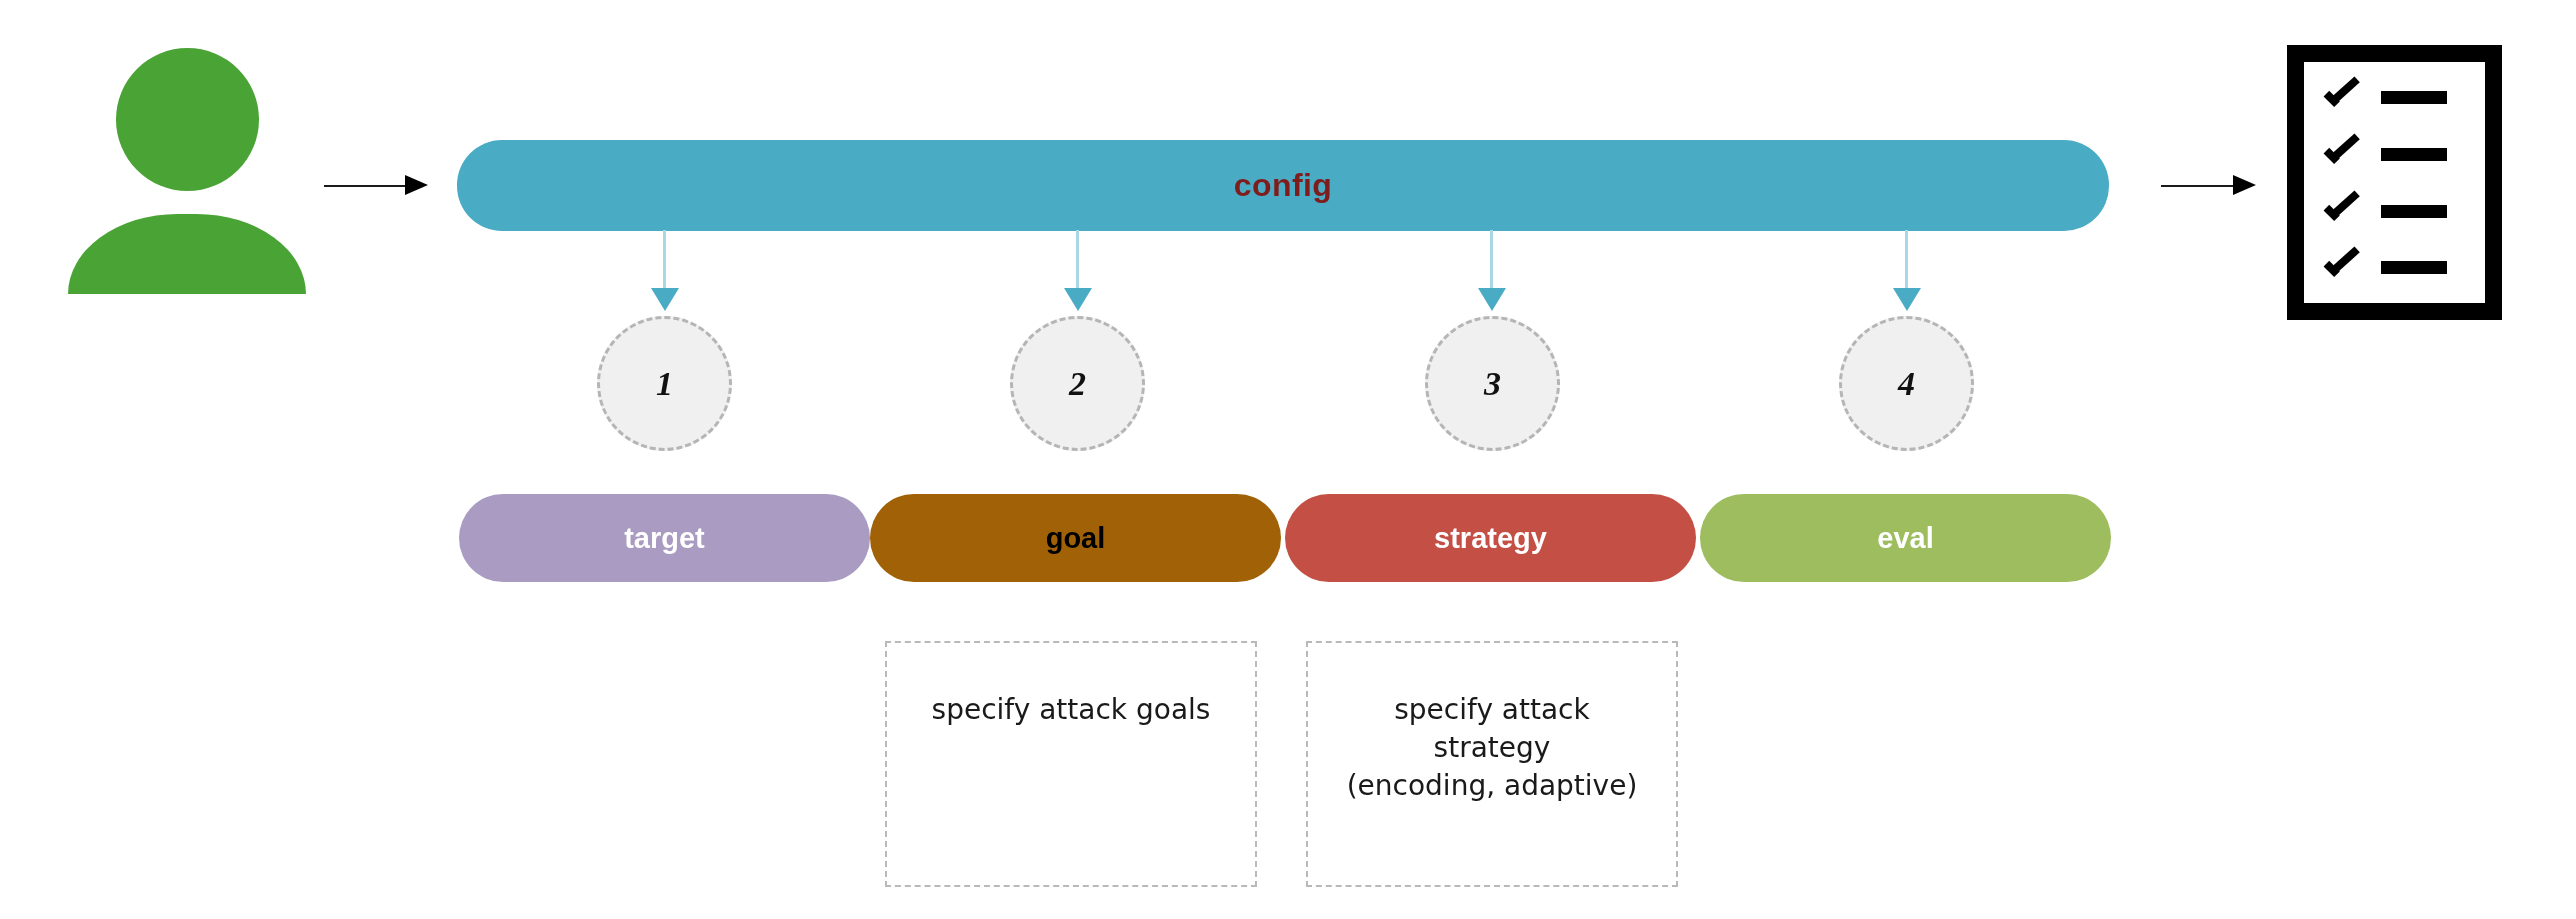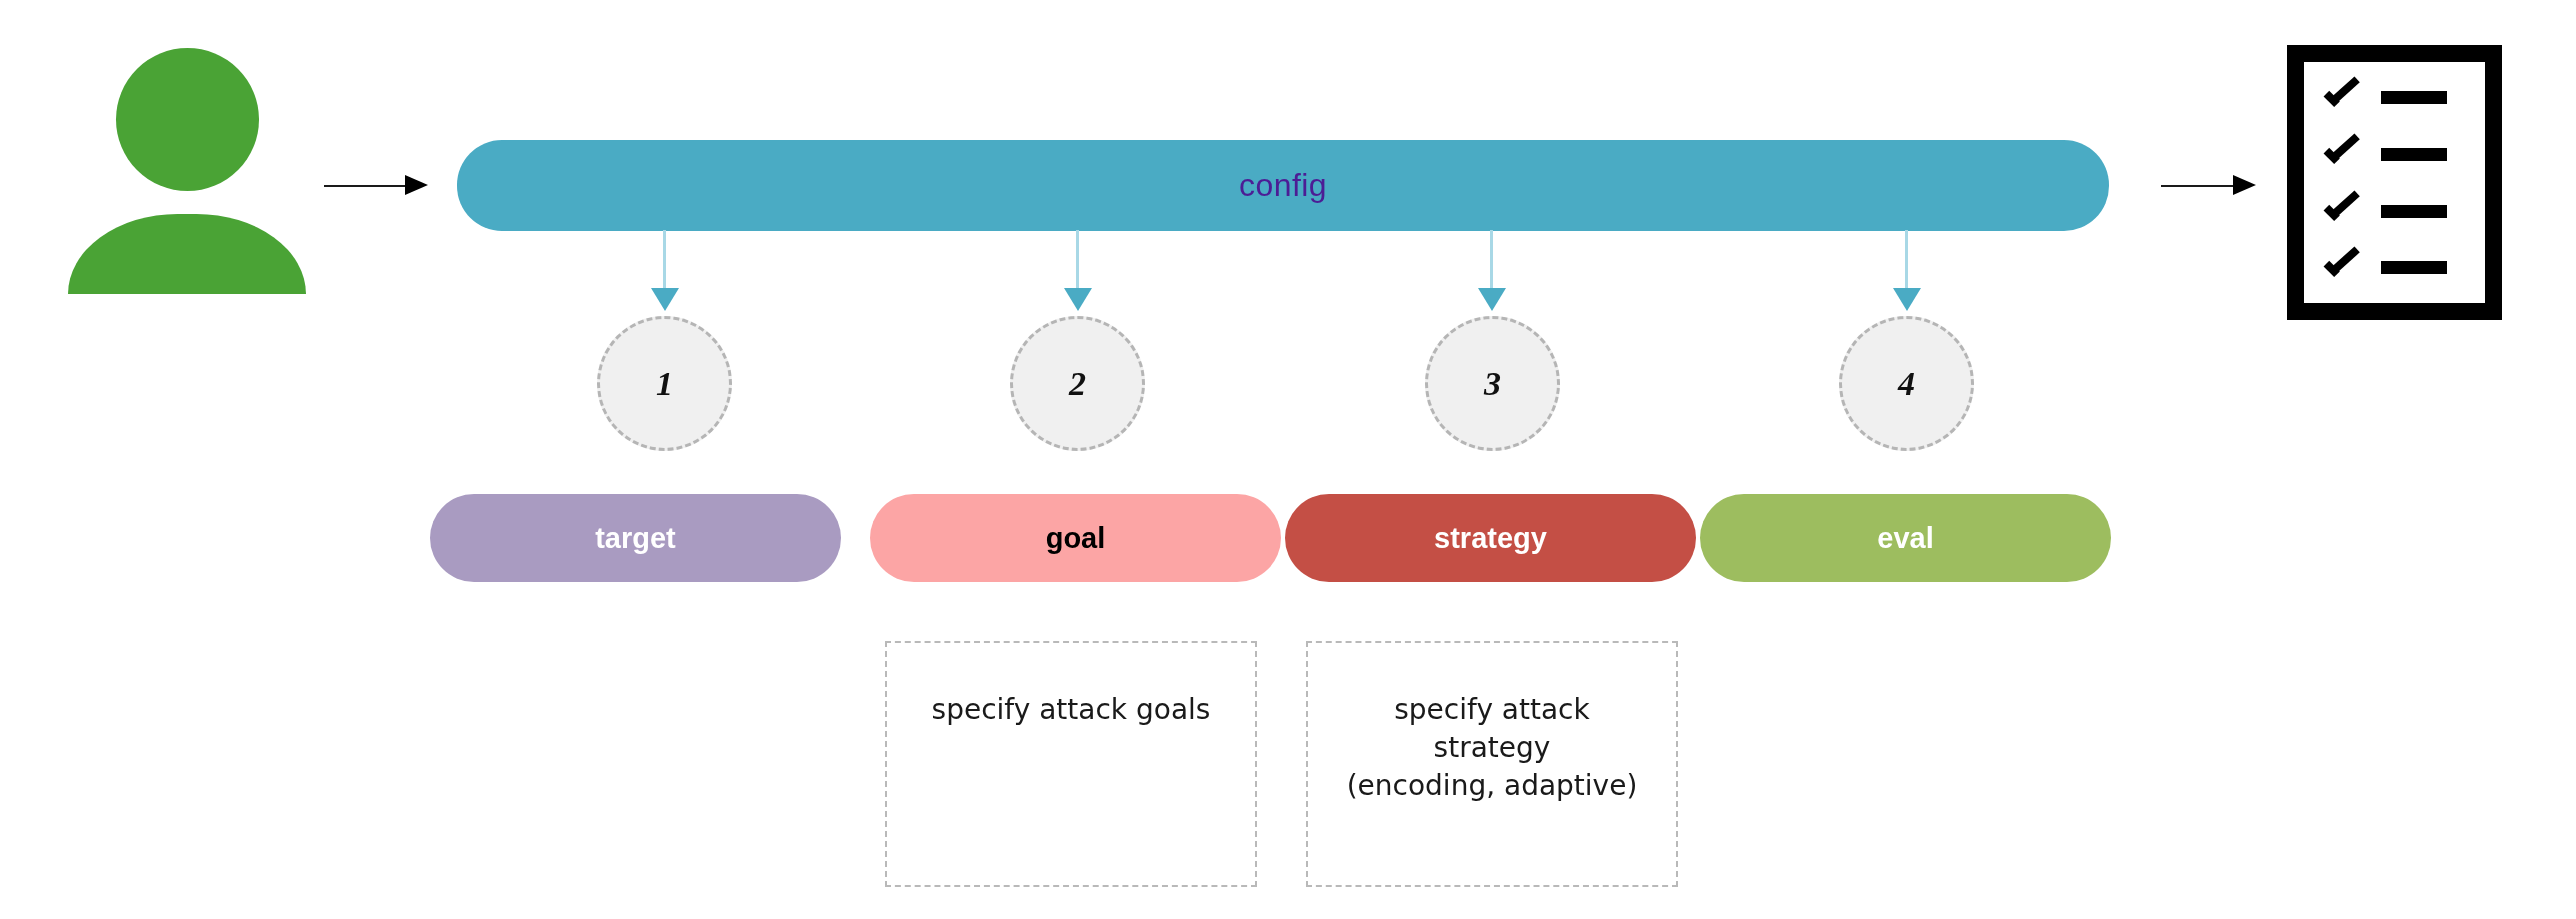--- a/index.html
+++ b/index.html
@@ -75,23 +75,23 @@
     top: 140px;
     width: 1652px;
     height: 91px;
     background: #4aabc4;
     border-radius: 45px;
     display: flex;
     align-items: center;
     justify-content: center;
   }
   .config-label {
-    color: #4c1d95;
+    color: #7f1d1d;
     font-size: 32px;
-    font-weight: normal;
+    font-weight: bold;
     letter-spacing: 0.4px;
   }
 
   
   .vconn {
     position: absolute;
     top: 230px;
     width: 28px;
     height: 84px;
   }
@@ -300,24 +300,24 @@
   <div class="step-circle" style="left:1010px;">
     <span class="num">2</span>
   </div>
   <div class="step-circle" style="left:1425px;">
     <span class="num">3</span>
   </div>
   <div class="step-circle" style="left:1839px;">
     <span class="num">4</span>
   </div>
 
-  <div class="stage-pill" style="left:430px; width:411px; background:#a99bc1;">
+  <div class="stage-pill" style="left:459px; width:411px; background:#a99bc1;">
     <span class="pill-label" style="color:#ffffff;">target</span>
   </div>
-  <div class="stage-pill" style="left:870px; width:411px; background:#fca5a5;">
+  <div class="stage-pill" style="left:870px; width:411px; background:#a16207;">
     <span class="pill-label" style="color:#000000;">goal</span>
   </div>
   <div class="stage-pill" style="left:1285px; width:411px; background:#c44f45;">
     <span class="pill-label" style="color:#ffffff;">strategy</span>
   </div>
   <div class="stage-pill" style="left:1700px; width:411px; background:#9dbd5f;">
     <span class="pill-label" style="color:#ffffff;text-align:center;">eval</span>
   </div>
 
   <div class="desc-box" style="left:885px; width:372px;">

